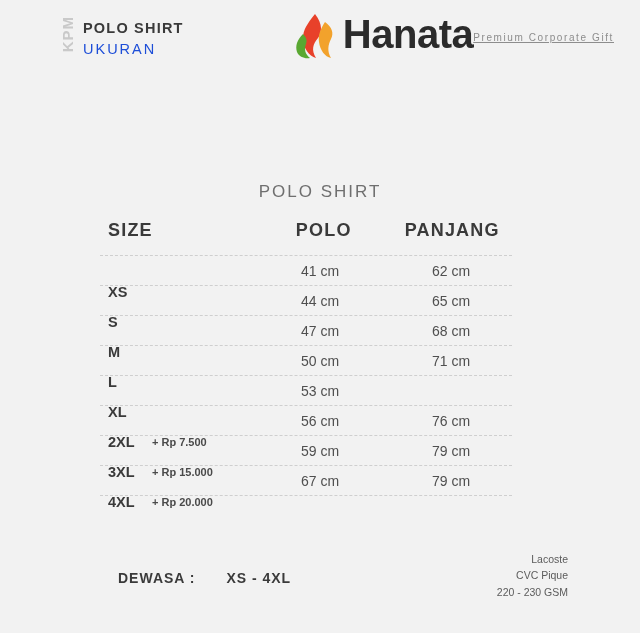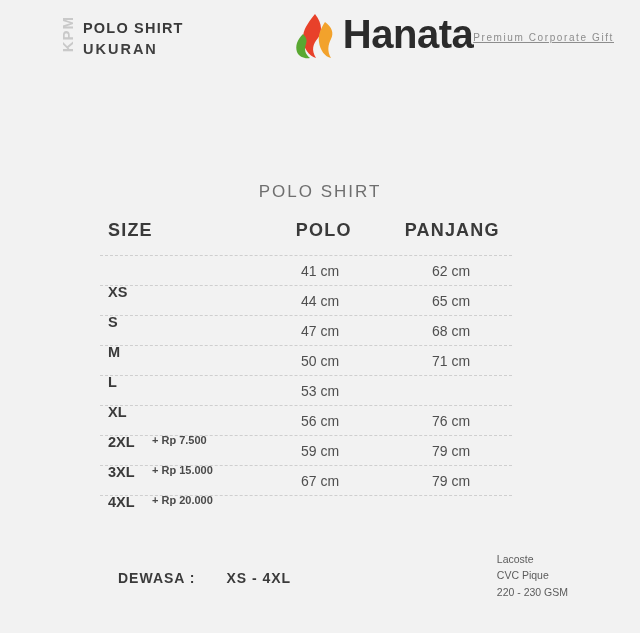--- a/index.html
+++ b/index.html
@@ -54,23 +54,23 @@
     font-family: "Liberation Sans", sans-serif;
     font-size: 14.5px;
     font-weight: bold;
     letter-spacing: 1.2px;
     color: #3a3a3a;
     line-height: 1.4;
   }
   .ukuran-title {
     font-family: "Liberation Sans", sans-serif;
     font-size: 14.5px;
-    font-weight: bold;
+    font-weight: normal;
     letter-spacing: 2px;
-    color: #404040;
+    color: #1d4ed8;
     line-height: 1.6;
   }
 
   
   .logo-wrap {
     position: absolute;
     right: 26px;
     top: 10px;
     display: flex;
     align-items: flex-start;
@@ -159,21 +159,21 @@
     display: flex;
     align-items: center;
     height: 29px;
     border-bottom: 1px dashed #cfcfcf;
   }
   .row:first-of-type { border-top: 1px dashed #cfcfcf; }
 
   .cell-size {
     width: 150px;
     display: flex;
-    align-items: flex-start;
+    align-items: center;
     padding-left: 8px;
     box-sizing: border-box;
     margin-top: 42px;
   }
   .size-label {
     font-family: "Liberation Sans", sans-serif;
     font-size: 14.5px;
     font-weight: bold;
     color: #3a3a3a;
     min-width: 36px;
@@ -200,21 +200,21 @@
     font-size: 14px;
     font-weight: bold;
     letter-spacing: 1px;
     color: #3a3a3a;
   }
   .footer-left .range { margin-left: 26px; letter-spacing: 1px; }
   .footer-right {
     position: absolute;
     right: 72px;
     top: 551px;
-    text-align: left;
+    text-align: right;
     font-family: "Liberation Sans", sans-serif;
     font-size: 10.5px;
     color: #5c5c5c;
     line-height: 1.55;
   }
 </style>
 </head>
 <body>
 
 <div class="page">

